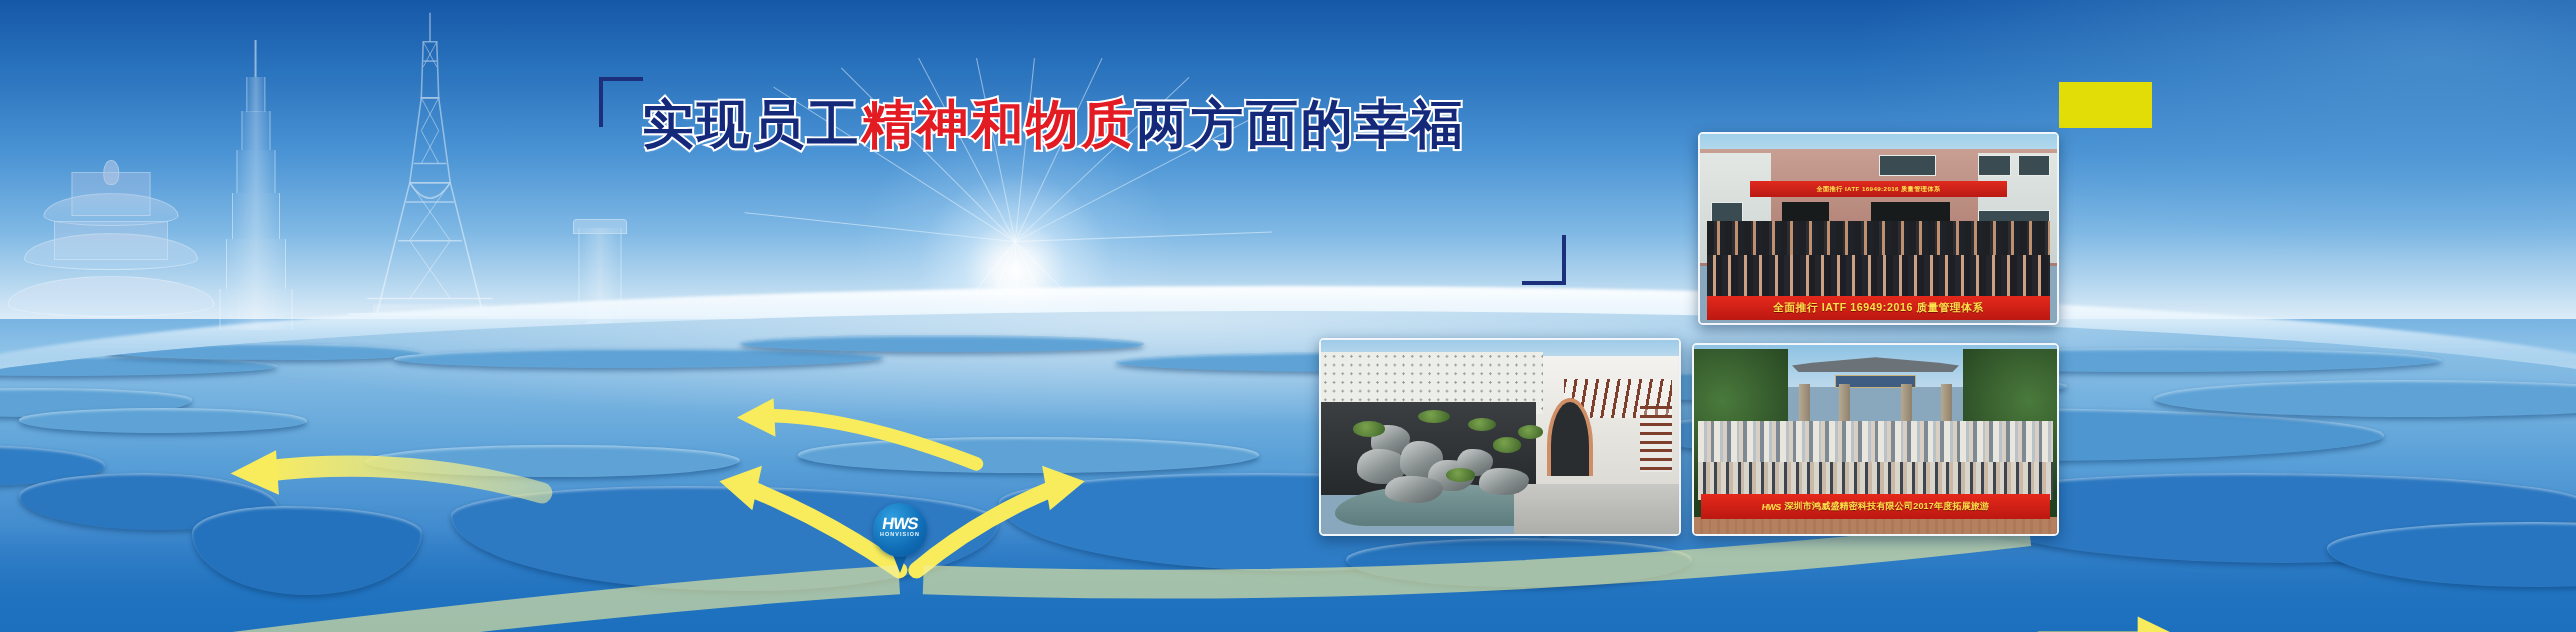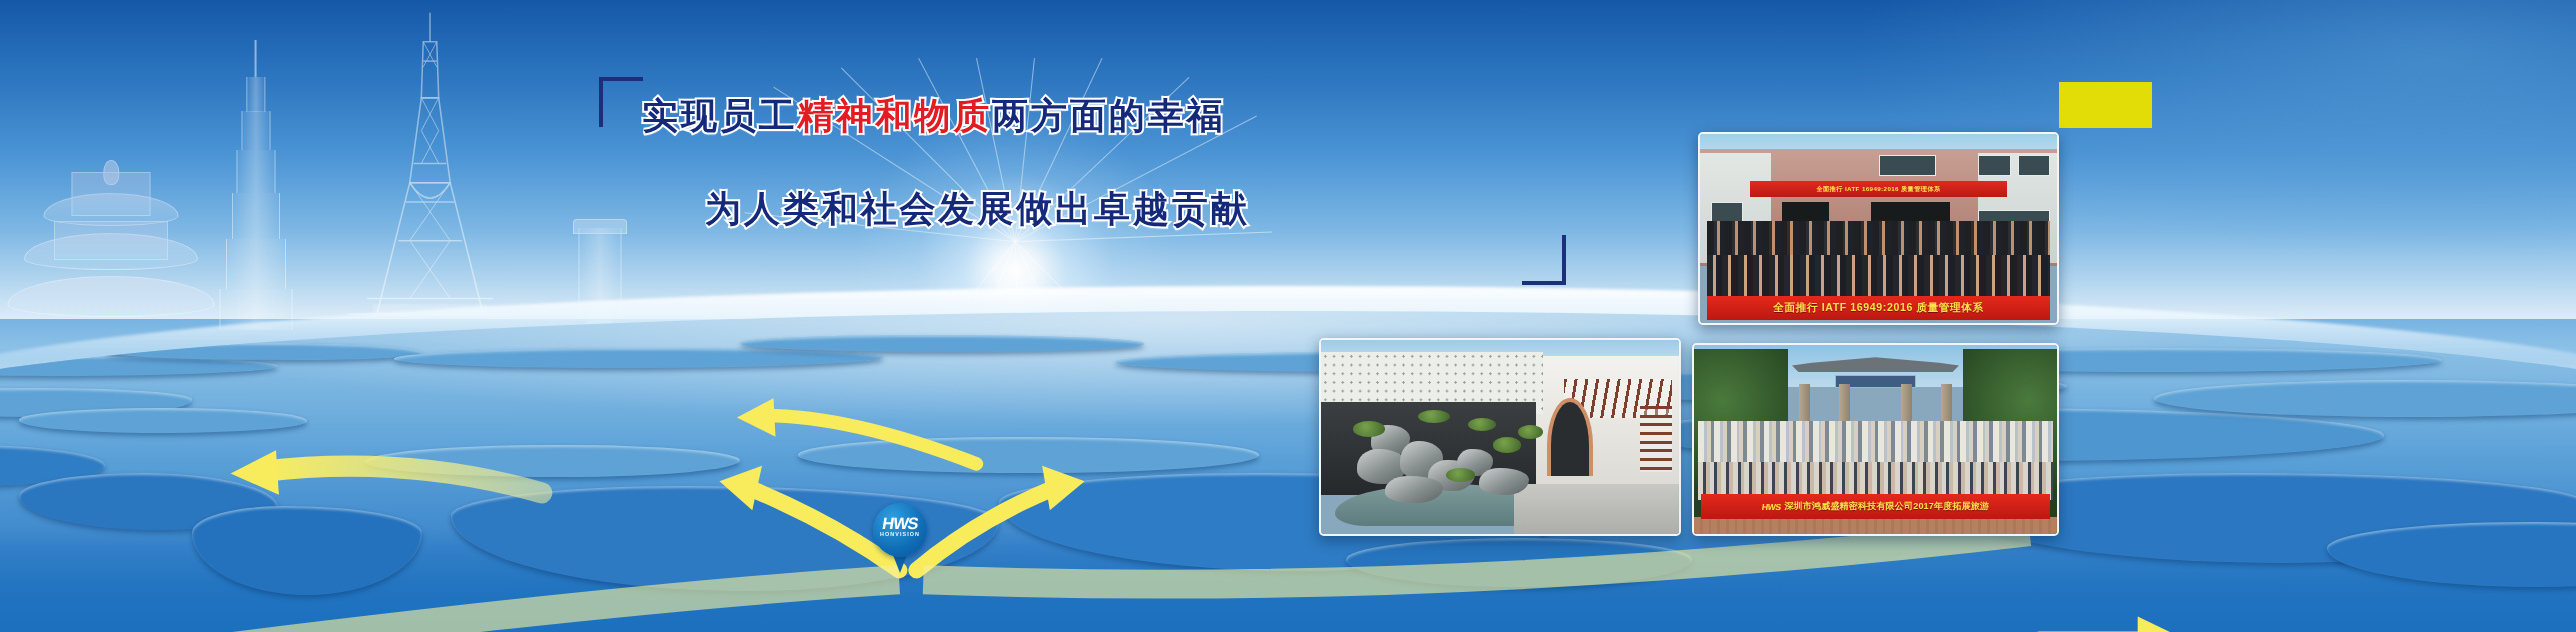--- a/index.html
+++ b/index.html
@@ -119,21 +119,21 @@
 
   
   .slogan{position:absolute;left:599px;top:77px;width:967px;height:208px;}
   .bracket{position:absolute;border-color:#1b2f7a;border-style:solid;}
   .bracket.tl{left:0;top:0;width:44px;height:50px;border-width:4.8px 0 0 4.8px;}
   .bracket.br{right:0;bottom:0;width:44px;height:50px;border-width:0 4.8px 4.8px 0;}
   .slogan-line{
     white-space:nowrap;
     font-family:"DejaVu Sans","Liberation Sans",sans-serif;
     font-weight:bold;
-    font-size:36px;
+    font-size:52px;
     letter-spacing:2.9px;
     line-height:1;
   }
   .l1{position:absolute;left:43px;top:21px;}
   .l2{position:absolute;left:106px;top:114px;}
   .tx-navy{
     color:#15297a;
     -webkit-text-stroke:3.9px #ffffff;
     paint-order:stroke fill;
     text-shadow:0 1.9px 1.9px rgba(255,255,255,.6);
@@ -394,23 +394,20 @@
   </div>
 
   <div class="slogan">
     <div class="bracket tl"></div>
     <div class="bracket br"></div>
 
     <div class="slogan-line l1">
       <span class="tx-navy">实现员工</span><span class="tx-red">精神和物质</span><span class="tx-navy">两方面的幸福</span>
     </div>
 
-    <div class="slogan-line l2">
-      <span class="tx-navy">为人类和社会发展做出卓越贡献</span>
-    </div>
   </div>
 
   <div class="yellow-rect"></div>
 
   <div class="photo" id="photo-team">
     <div class="ph-inner">
       <div class="p1-sky"></div>
       <div class="p1-bldg"></div>
       <div class="p1-wall-l"></div>
       <div class="p1-wall-r"></div>

